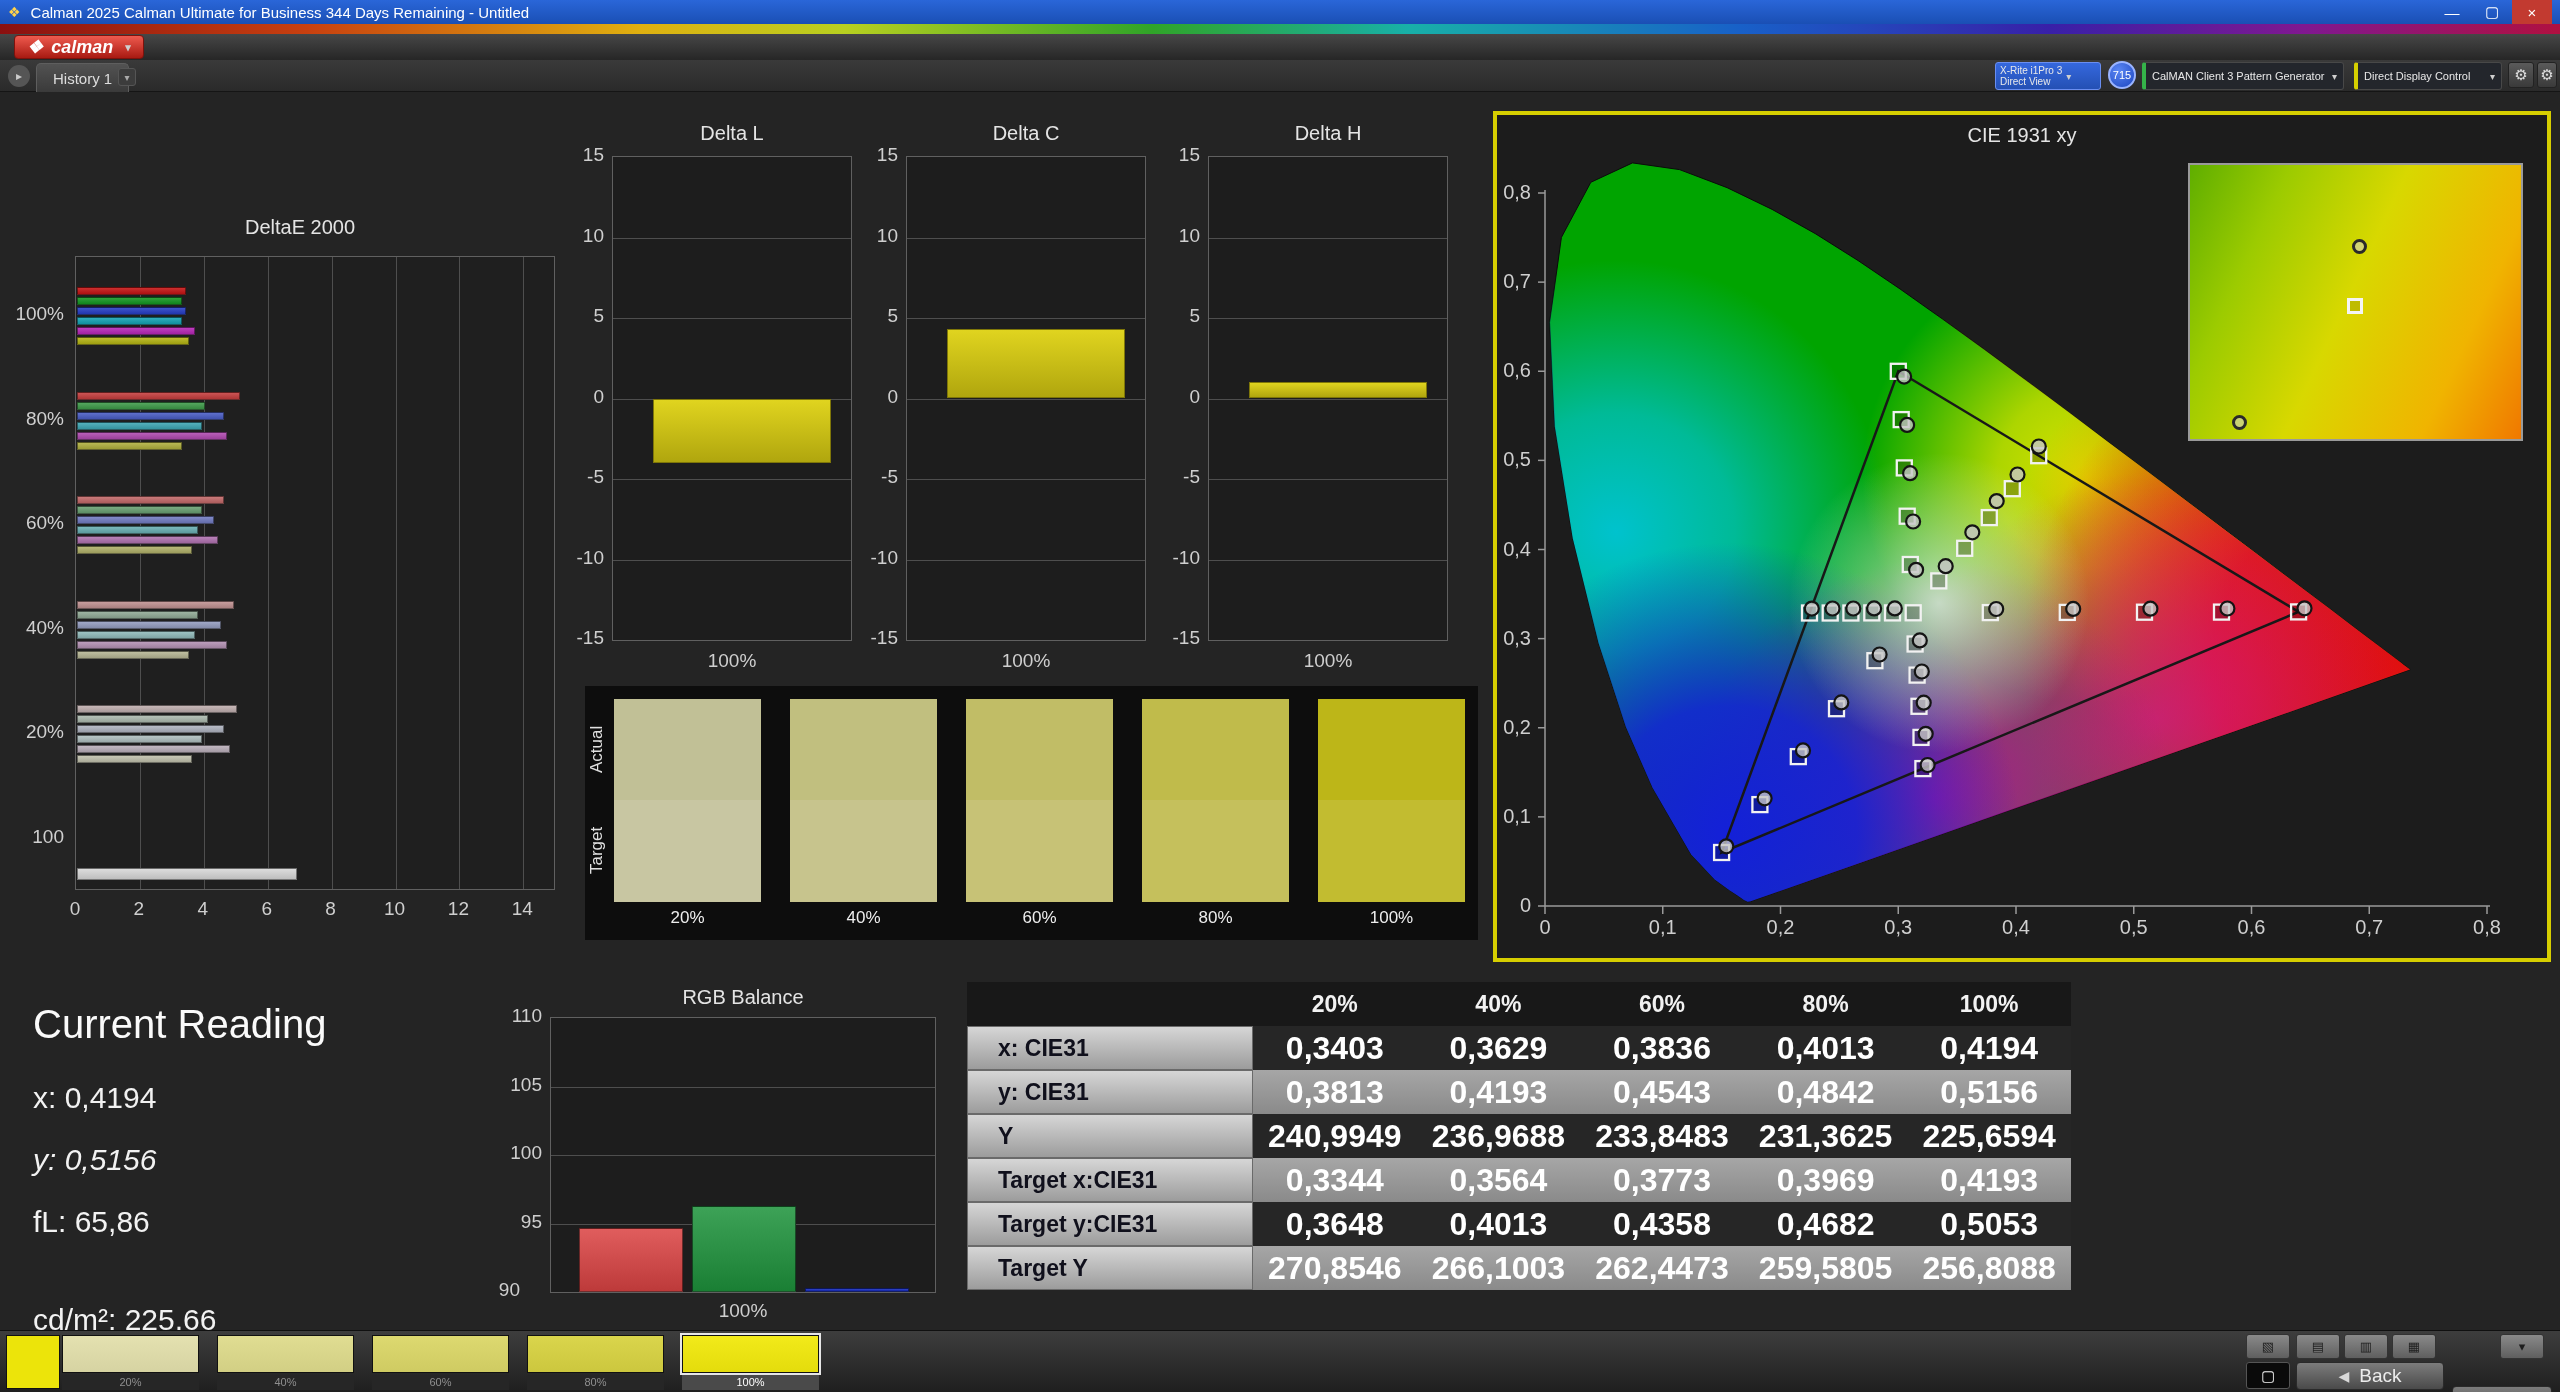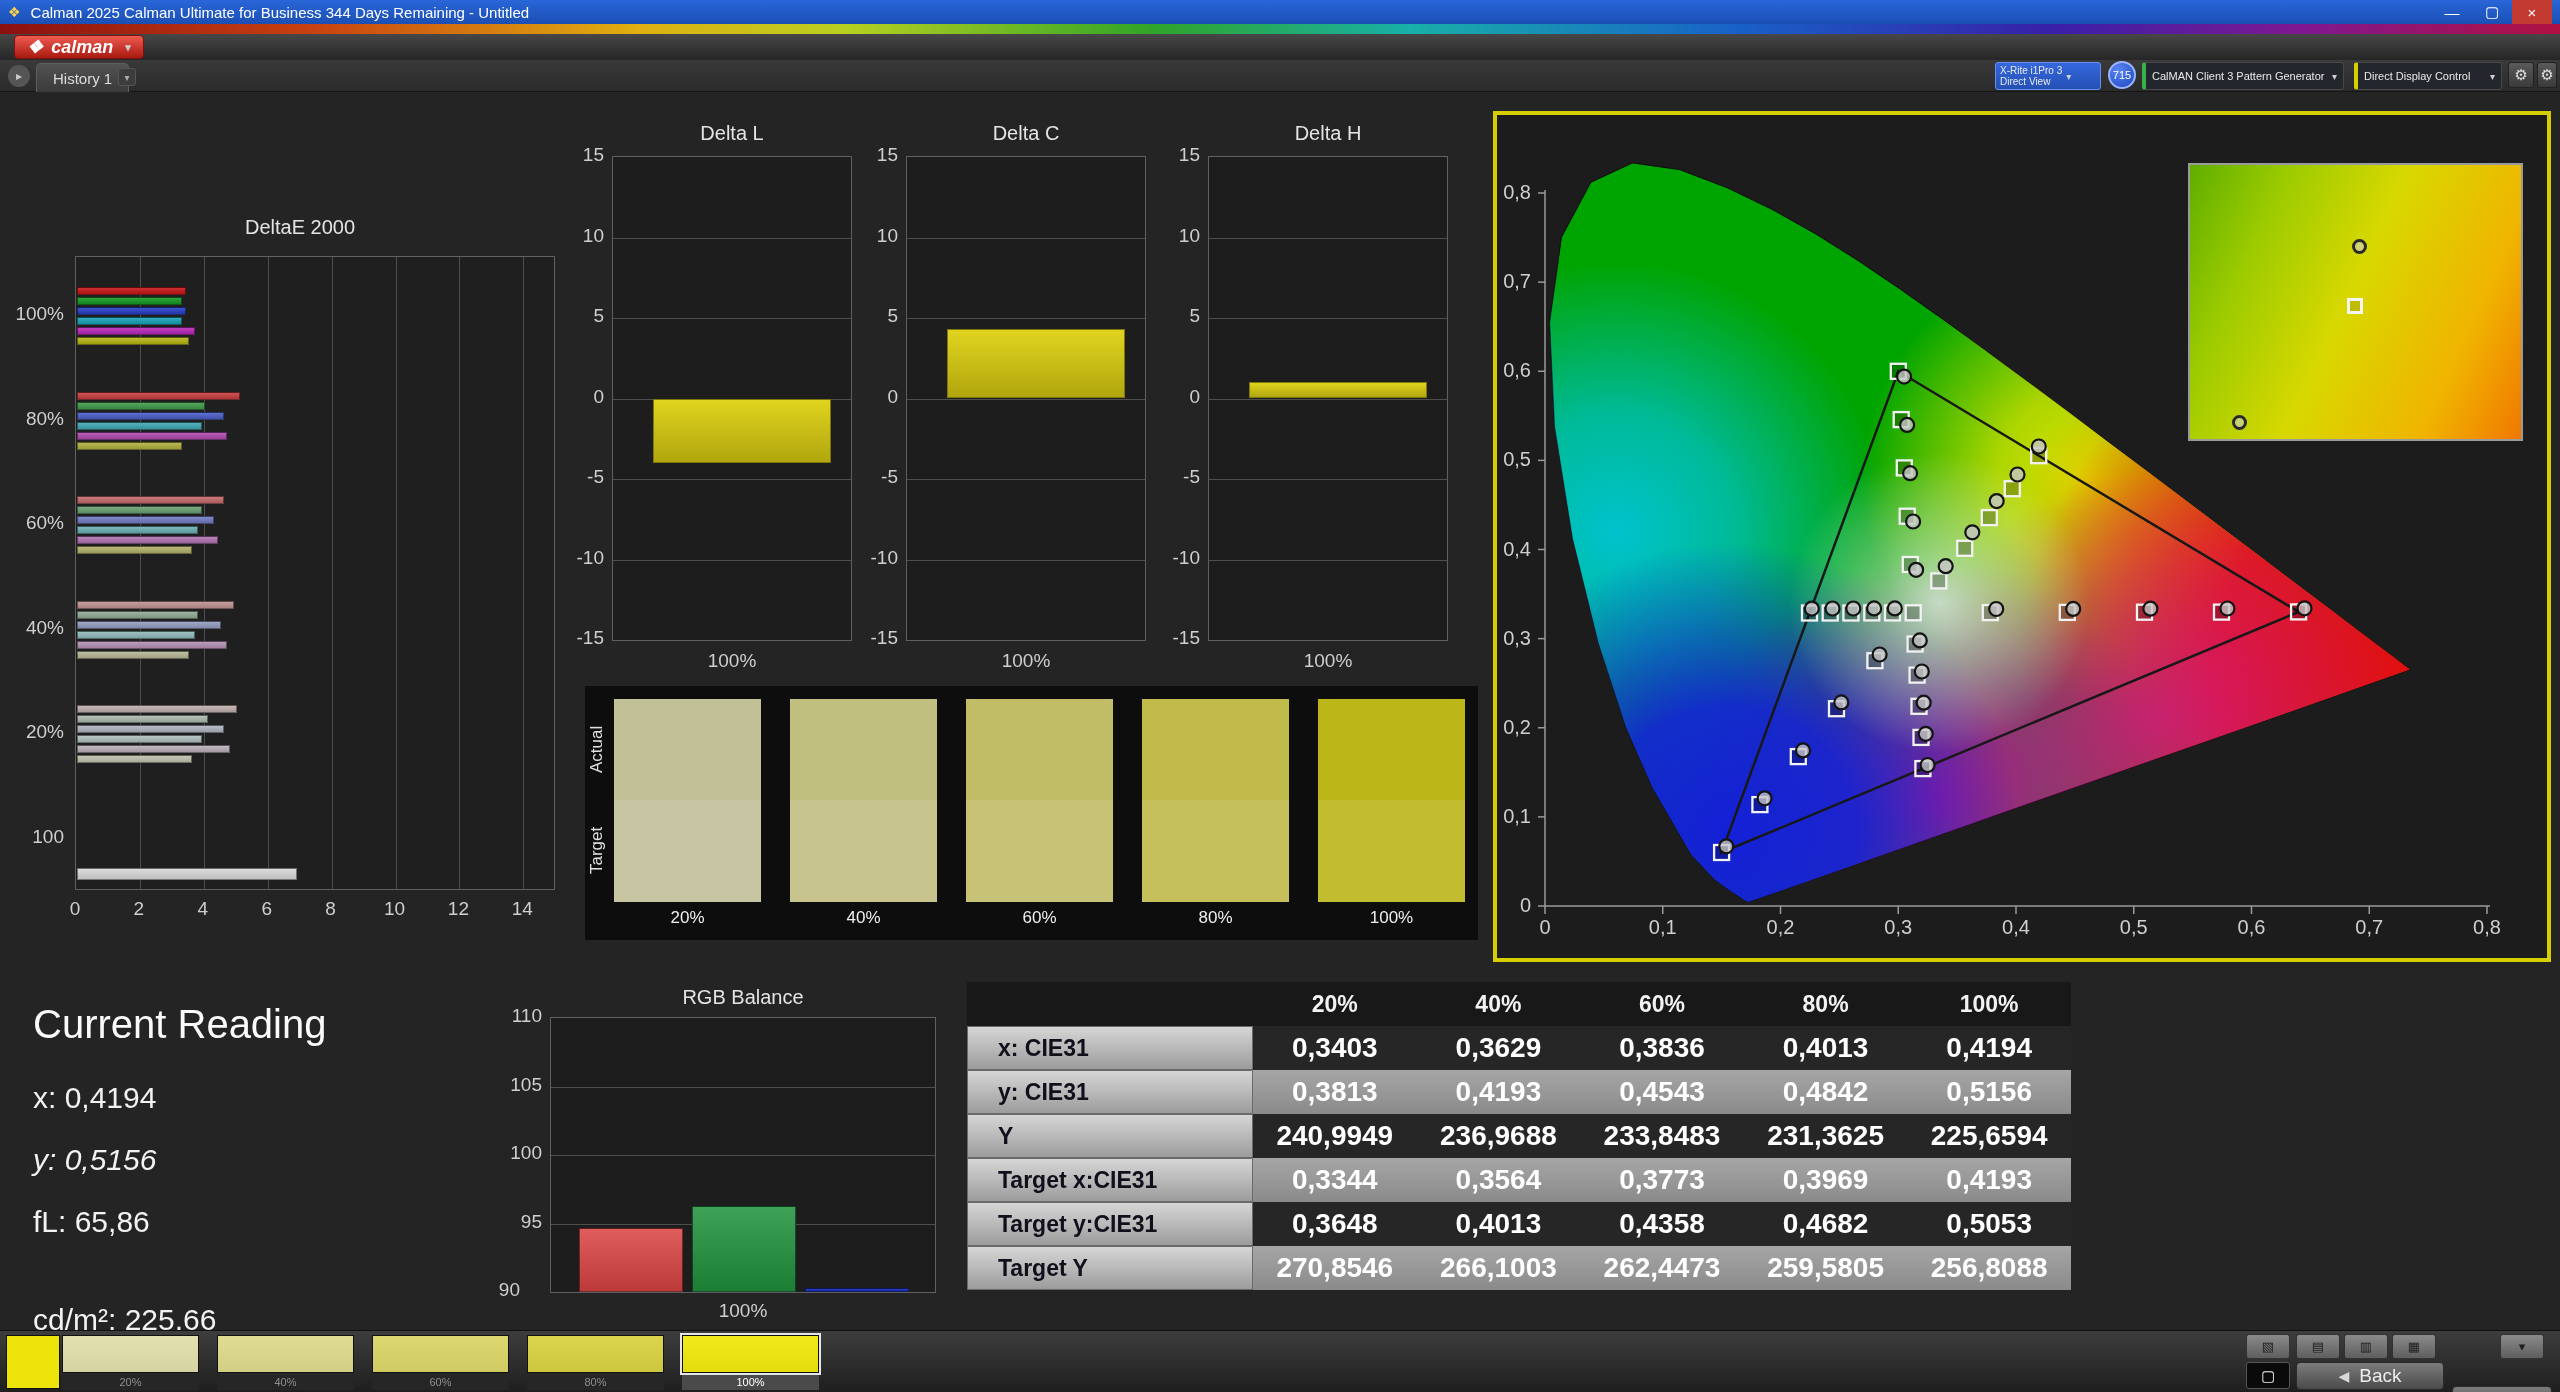--- a/index.html
+++ b/index.html
@@ -68,21 +68,21 @@
 #cr-title{position:absolute;left:33px;top:1002px;font-size:40px;font-weight:300;color:#fafafa;}
 .cr-line{position:absolute;left:33px;font-size:30px;color:#f2f2f2;}
 #cr0{top:1081px;} #cr1{top:1143px;font-style:italic;} #cr2{top:1205px;} #cr3{top:1267px;margin-top:36px;}
 #rgb-title{left:550px;top:986px;width:386px;}
 #rgb-plot{left:550px;top:1017px;width:386px;height:276px;background:#1d1d1d;}
 #rgb-x{left:550px;top:1300px;width:386px;}
 #data-table{position:absolute;left:967px;top:982px;width:1104px;height:308px;display:grid;grid-template-columns:286px repeat(5,163.6px);grid-auto-rows:44px;background:#181818;}
 .cell{display:flex;align-items:center;justify-content:center;font-weight:bold;}
 .head{color:#f2f2f2;font-size:23px;}
 .rowlab{justify-content:flex-start;padding-left:30px;background:linear-gradient(180deg,#d6d6d6,#9c9c9c);color:#10101c;font-size:23px;border:1px solid #6a6a6a;}
-.val{color:#fff;font-size:28px;}
+.val{color:#fff;font-size:32px;}
 .even{background:#262626;}
 .odd{background:linear-gradient(180deg,#a6a6a6,#8a8a8a);}
 
 
 #footer{position:absolute;left:0;top:1330px;width:2560px;height:62px;background:linear-gradient(#3d3d3d,#1f1f1f);border-top:1px solid #101010;}
 #footer-current-swatch{position:absolute;left:6px;top:4px;width:54px;height:54px;border:1px solid #111;}
 .ft-swatch{position:absolute;border:1px solid #111;}
 .ft-swlabel{position:absolute;font-size:11px;color:#8f8f8f;text-align:center;background:#262626;height:15px;line-height:15px;}
 .ft-sm{position:absolute;width:44px;height:25px;background:linear-gradient(#8a8a8a,#5f5f5f);border:1px solid #333;border-radius:3px;color:#1e1e1e;font-size:13px;display:flex;align-items:center;justify-content:center;}
 #pattern-window-btn{position:absolute;left:2246px;top:31px;width:44px;height:27px;background:#0a0a0a;border:1px solid #555;border-radius:3px;color:#f0f0f0;font-size:15px;display:flex;align-items:center;justify-content:center;}
@@ -203,20 +203,21 @@
       <div style="position: absolute; left: 557px; top: 114px; width: 147px; height: 102px; background: rgb(197, 192, 92);"></div>
       <div class="sw-label" style="left: 557px; top: 222px; width: 147px;">80%</div>
       <div style="position: absolute; left: 733px; top: 13px; width: 147px; height: 101px; background: rgb(189, 182, 24);"></div>
       <div style="position: absolute; left: 733px; top: 114px; width: 147px; height: 102px; background: rgb(194, 188, 48);"></div>
       <div class="sw-label" style="left: 733px; top: 222px; width: 147px;">100%</div>
     </div>
   <div id="actual-label" class="vlabel">Actual</div>
   <div id="target-label" class="vlabel">Target</div>
 
   <div id="cie-frame"></div>
+  <div id="cie-title" class="panel-title">CIE 1931 xy</div>
   <div id="cie-svg-holder"><svg width="970" height="775" viewBox="0 0 970 775">
         <defs>
           <clipPath id="hc">
             <path d="M215.0 751.5 L 212.6 751.7 L 208.9 749.9 L 203.6 746.3 L 194.4 740.2 L 179.6 729.5 L 156.1 704.5 L 117.5 637.7 L 90.9 577.1 L 63.5 493.1 L 37.7 388.2 L 19.7 276.2 L 14.6 172.4 L 26.4 87.4 L 55.8 32.3 L 97.5 12.9 L 144.5 19.6 L 192.2 37.7 L 237.1 59.4 L 280.4 83.7 L 323.0 110.5 L 365.1 139.0 L 407.2 168.8 L 449.3 199.4 L 491.2 230.5 L 532.9 261.6 L 573.8 292.4 L 613.5 322.3 L 651.5 351.0 L 687.3 377.9 L 719.9 402.6 L 748.3 424.0 L 773.3 442.8 L 794.0 458.3 L 824.2 481.2 L 843.6 495.8 L 856.6 505.6 L 864.9 511.8 L 869.6 515.4 L 875.1 519.6 Z"></path>
           </clipPath>
           <radialGradient id="gcy" gradientUnits="userSpaceOnUse" cx="81" cy="382" r="340">
             <stop offset="0" stop-color="#00c4d8" stop-opacity="0.95"></stop>
             <stop offset="0.35" stop-color="#00c4d8" stop-opacity="0.7"></stop>
             <stop offset="0.8" stop-color="#00c4d8" stop-opacity="0"></stop>
           </radialGradient>

